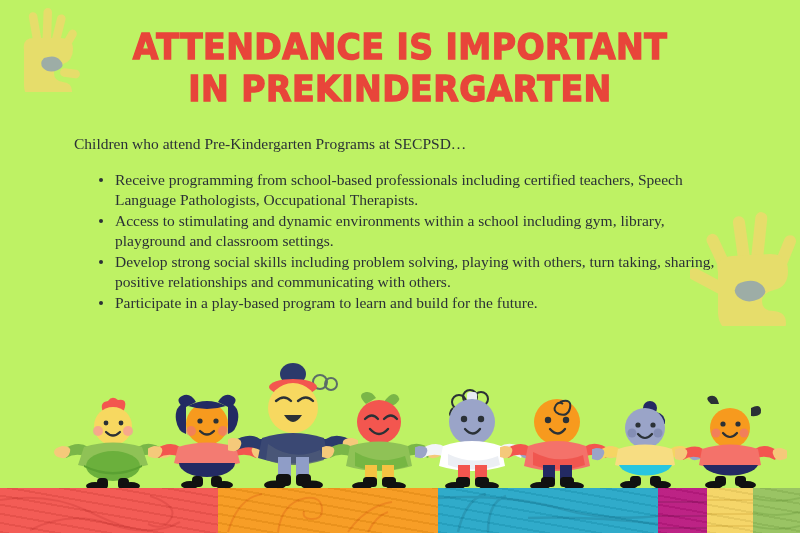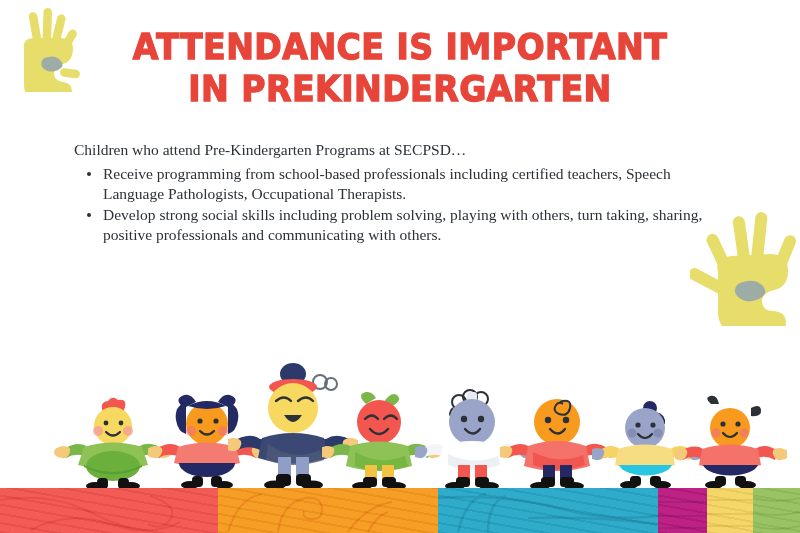--- a/index.html
+++ b/index.html
@@ -2,21 +2,21 @@
 <html><head>
 <meta charset="utf-8">
 <style>
   html,body{margin:0;padding:0;}
   body{
     width:800px;height:533px;overflow:hidden;
     background:#9dada6;
     font-family:"Liberation Serif", serif;
     position:relative;
   }
-  #poster{position:relative;width:800px;height:533px;overflow:hidden;background:#ffffff;}
+  #poster{position:relative;width:800px;height:533px;overflow:hidden;background:#bef264;}
 
   
   .hand{position:absolute;pointer-events:none;}
   .hand svg{display:block;}
 
   
   .title-block{
     position:absolute;left:0;top:26px;width:800px;text-align:center;
   }
   .title-line{
@@ -28,29 +28,29 @@
     line-height:42px;
     letter-spacing:0.5px;
     transform:scaleX(0.92);
     transform-origin:center center;
     text-transform:uppercase;
     -webkit-text-stroke:1.4px #e8453a;
   }
 
   
   .body-block{
-    position:absolute;left:74px;top:140px;width:660px;
+    position:absolute;left:74px;top:134px;width:660px;
     color:#2b3136;
   }
   .intro{
     font-size:15.5px;line-height:20px;margin:0 0 1px 0;
     font-family:"Liberation Serif", serif;
   }
   ul.bullets{
-    list-style:none;margin:4px;padding:0;
+    list-style:none;margin:16px;padding:0;
   }
   ul.bullets li{
     position:relative;
     padding-left:25px;
     font-size:15.5px;
     line-height:20.2px;
     margin:0 0 0.5px 0;
     font-family:"Liberation Serif", serif;
   }
   ul.bullets li::before{
@@ -114,21 +114,23 @@
 
   <div class="title-block">
     <span class="title-line">ATTENDANCE IS IMPORTANT</span>
     <span class="title-line">IN PREKINDERGARTEN</span>
   </div>
 
   <div class="body-block">
     <p class="intro">Children who attend Pre-Kindergarten Programs at SECPSD…</p>
     <ul class="bullets">
       <li>Receive programming from school-based professionals including certified teachers, Speech Language Pathologists, Occupational Therapists.</li>
-      <li>Develop strong social skills including problem solving, playing with others, turn taking, sharing, positive professionals and communicating with others.</li>
+      <li>Access to stimulating and dynamic environments within a school including gym, library, playground and classroom settings.</li>
+      <li>Develop strong social skills including problem solving, playing with others, turn taking, sharing, positive relationships and communicating with others.</li>
+      <li>Participate in a play-based program to learn and build for the future.</li>
     </ul>
   </div>
 
   <div class="kid" style="left:54px;">
     <svg width="118" height="96" viewBox="0 0 118 96">
       <g>
         <path d="M49 18 q-4 -10 5 -11 4 -6 10 -1 9 -2 7 7 l-2 6z" fill="#f3564f"></path>
         <circle cx="59" cy="32" r="19" fill="#f7d860"></circle>
         <circle cx="44" cy="37" r="5" fill="#f79a9a" opacity=".75"></circle>
         <circle cx="74" cy="37" r="5" fill="#f79a9a" opacity=".75"></circle>

